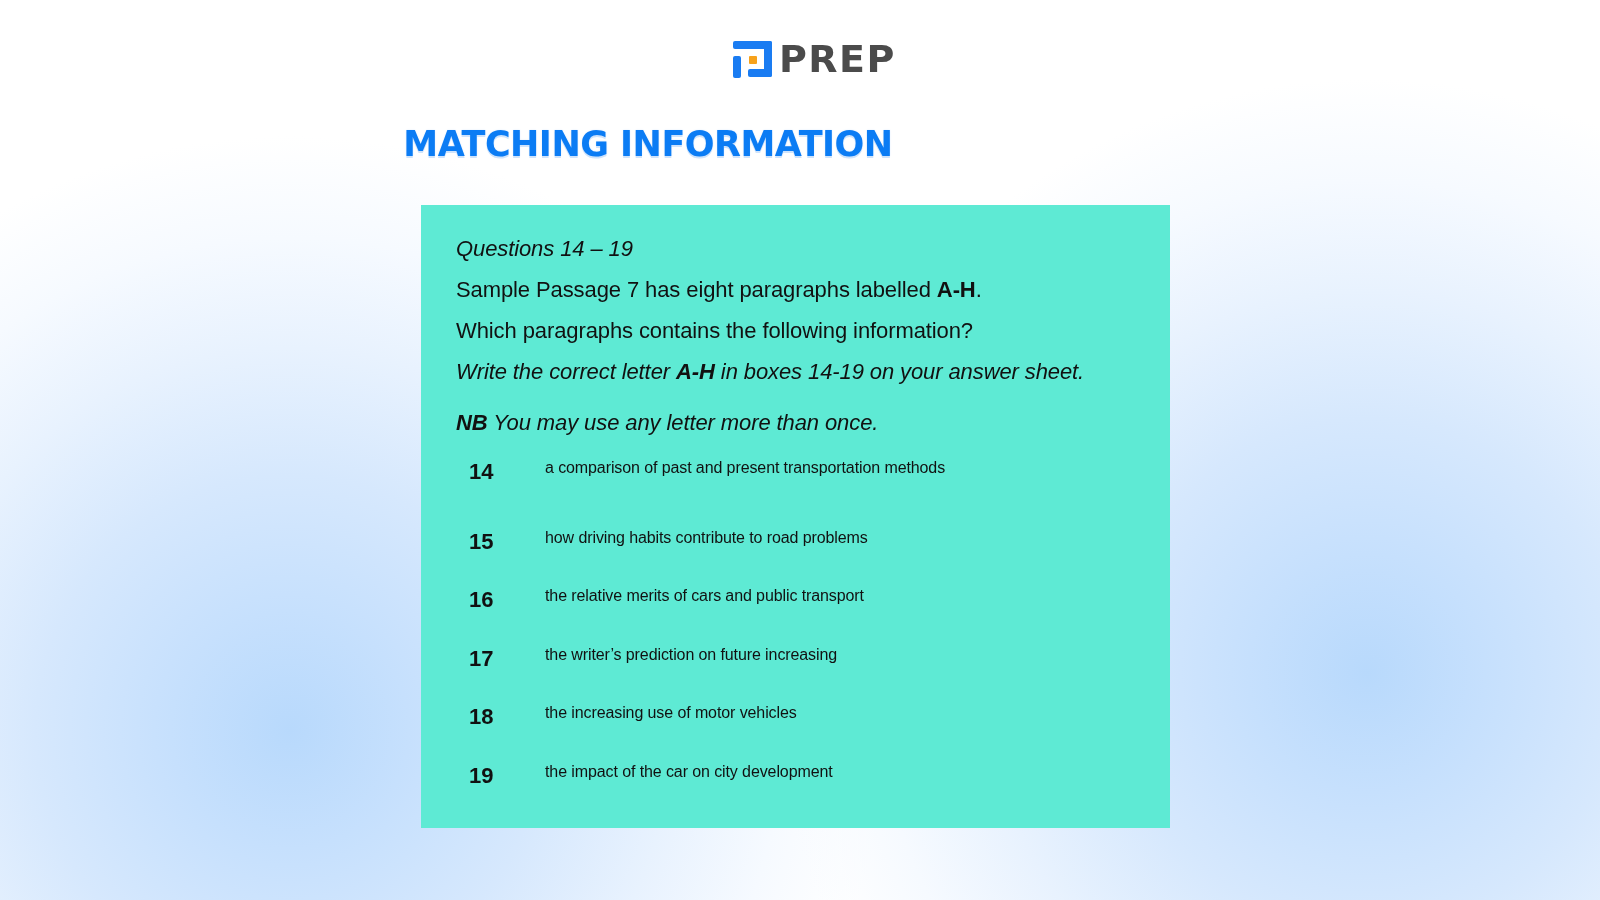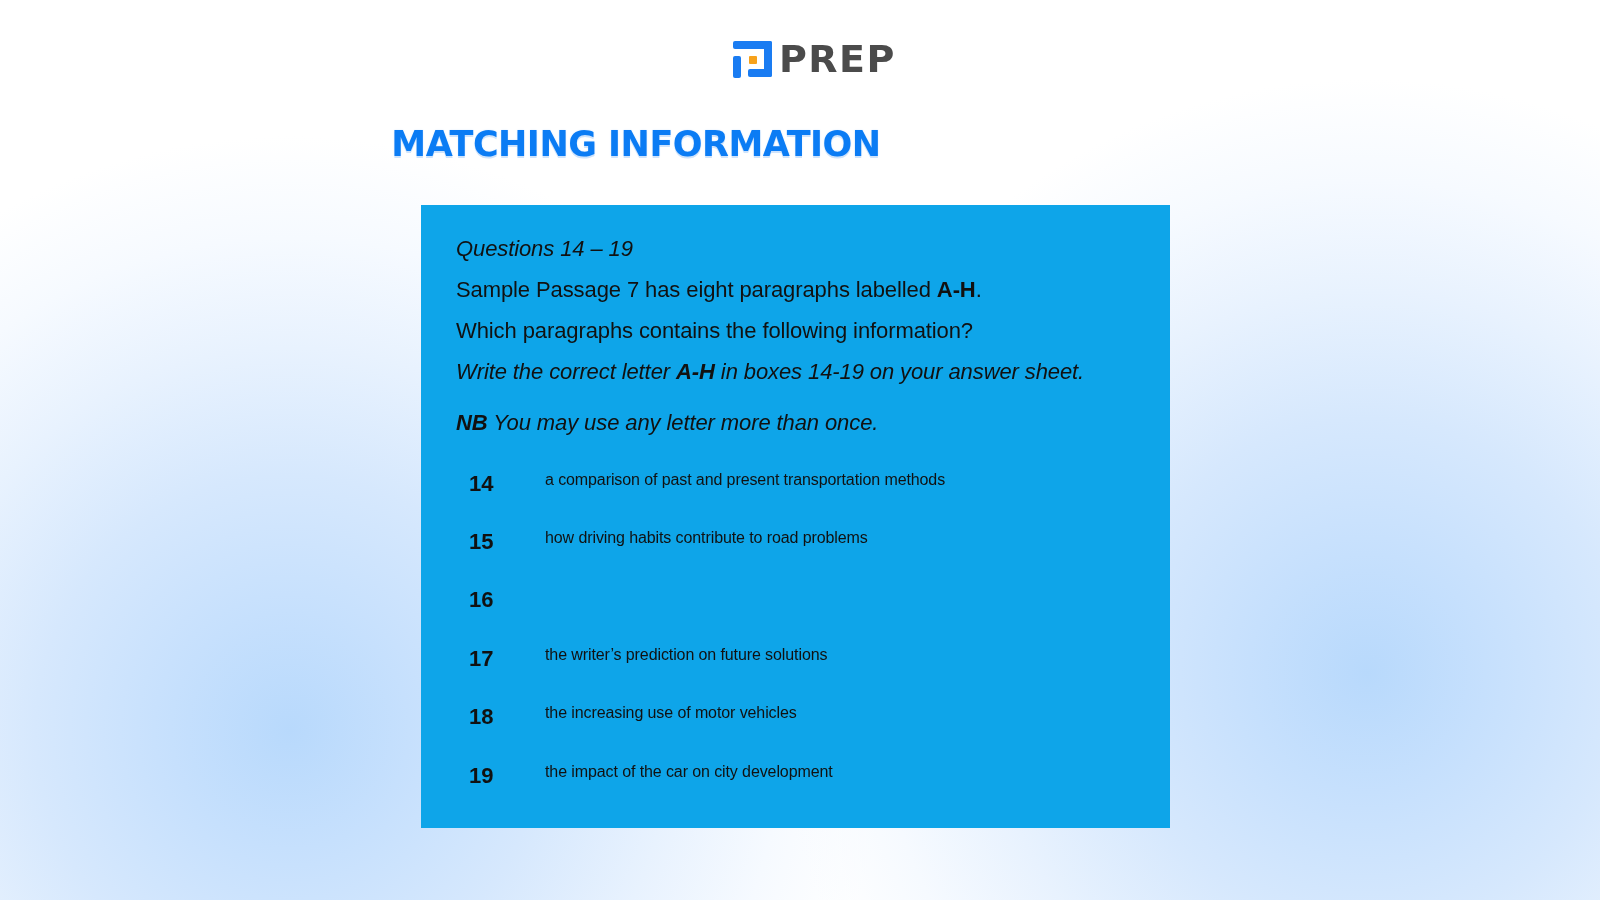--- a/index.html
+++ b/index.html
@@ -25,28 +25,28 @@
   .lm-top { position: absolute; left: 0; top: 2px; width: 39px; height: 8px; background: #1a7cf2; border-radius: 2px; }
   .lm-right { position: absolute; left: 31px; top: 2px; width: 8px; height: 36px; background: #1a7cf2; border-radius: 2px; }
   .lm-bottom { position: absolute; left: 15px; top: 30px; width: 24px; height: 8px; background: #1a7cf2; border-radius: 2px; }
   .lm-left { position: absolute; left: 0; top: 17px; width: 8px; height: 22px; background: #1a7cf2; border-radius: 2px; }
   .lm-dot { position: absolute; left: 16px; top: 17px; width: 8px; height: 8px; background: #f7a21b; border-radius: 1px; }
   .logo-text {
     margin-left: 6px; font-family: "DejaVu Sans", sans-serif; font-weight: bold;
     font-size: 38px; letter-spacing: 1.5px; color: #4b4b4b; line-height: 1;
   }
   .title {
-    position: absolute; left: 0; width: 1272px; top: 124px; text-align: center;
+    position: absolute; left: 12px; width: 1272px; top: 124px; text-align: center;
     font-family: "DejaVu Sans", sans-serif; font-weight: 900; font-size: 35px;
     letter-spacing: -0.5px; color: #0b7cf4;
     text-shadow: 0 2px 0 #cfe3fb, 0 0 2px #d8e8fc;
   }
   .panel {
     position: absolute; left: 421px; top: 205px; width: 749px; height: 623px;
-    background: #0ea5e9;
+    background: #5eead4;
   }
   .instr {
     position: absolute; left: 35px; font-size: 22px; color: #111; white-space: nowrap;
     font-family: "Liberation Sans", sans-serif; letter-spacing: -0.1px;
   }
   .instr.italic { font-style: italic; }
   .instr b { font-weight: bold; }
   .q-row { position: absolute; left: 0; width: 749px; height: 30px; }
   .q-num {
     position: absolute; left: 48px; font-weight: bold; font-size: 22px; color: #111;
@@ -84,34 +84,35 @@
   <div class="instr" style="top:113px;">Which paragraphs contains the following information?</div>
 
   <div class="instr italic" style="top:154px;">
     <span>Write the correct letter </span><b>A-H</b><span> in boxes 14-19 on your answer sheet.</span>
   </div>
 
   <div class="instr italic" style="top:205px;">
     <b>NB</b><span> You may use any letter more than once.</span>
   </div>
 
-  <div class="q-row" style="top:266px;">
+  <div class="q-row" style="top:254px;">
     <span class="q-num">14</span>
     <span class="q-text">a comparison of past and present transportation methods</span>
   </div>
   <div class="q-row" style="top:324px;">
     <span class="q-num">15</span>
     <span class="q-text">how driving habits contribute to road problems</span>
   </div>
   <div class="q-row" style="top:382px;">
     <span class="q-num">16</span>
+    <span class="q-text">the relative merits of cars and public transport</span>
   </div>
   <div class="q-row" style="top:441px;">
     <span class="q-num">17</span>
-    <span class="q-text">the writer’s prediction on future solutions</span>
+    <span class="q-text">the writer’s prediction on future increasing</span>
   </div>
   <div class="q-row" style="top:499px;">
     <span class="q-num">18</span>
     <span class="q-text">the increasing use of motor vehicles</span>
   </div>
   <div class="q-row" style="top:558px;padding-left:22px;">
     <span class="q-num">19</span>
     <span class="q-text">the impact of the car on city development</span>
   </div>
 </div>

